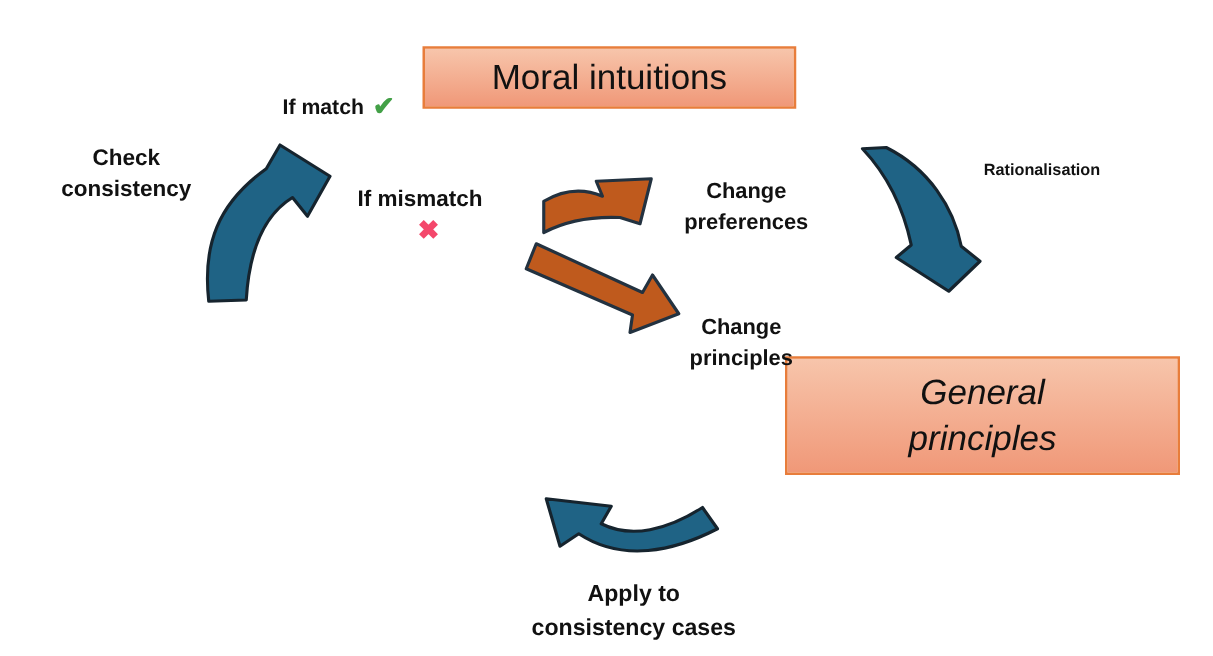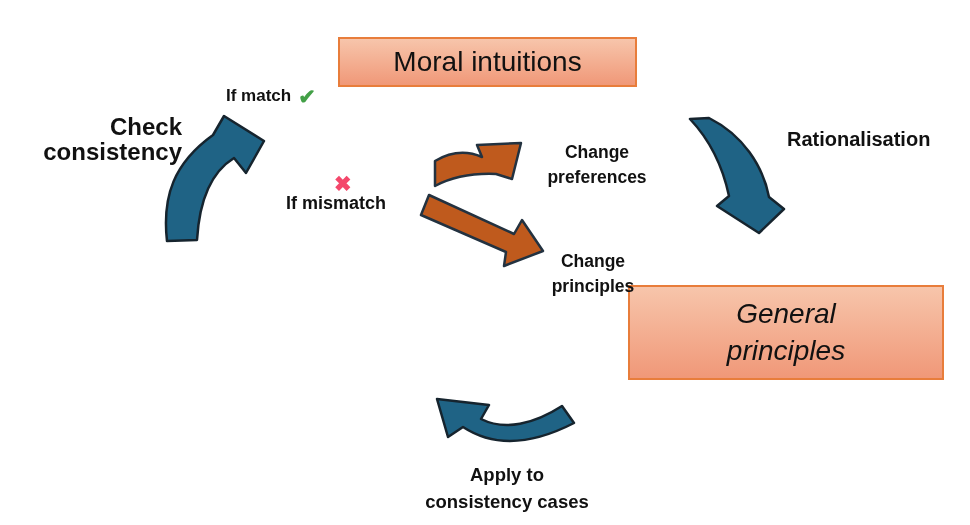--- a/index.html
+++ b/index.html
@@ -30,28 +30,28 @@
     color:var(--text);font-size:28px;line-height:1.32;
     box-sizing:border-box;
   }
   #box-moral{left:338px;top:37px;width:299px;height:50px;}
   #box-practical{left:22px;top:286px;width:328px;height:97px;}
   #box-general{left:628px;top:285px;width:316px;height:95px;font-style:italic;}
   .lbl{
     position:absolute;font-weight:bold;color:var(--text);
     text-align:center;white-space:pre-line;
   }
-  #lbl-check{left:20px;top:114px;width:162px;font-size:24px;line-height:25px;text-align:right;}
-  #lbl-ifmatch{left:226px;top:86px;font-size:17px;display:flex;gap:7px;}
+  #lbl-check{left:20px;top:114px;width:162px;font-size:18px;line-height:25px;}
+  #lbl-ifmatch{left:226px;top:75px;font-size:17px;display:flex;align-items:center;gap:7px;}
   #lbl-ifmatch .mark{color:var(--check-green);font-size:21px;font-weight:bold;line-height:1;}
-  #lbl-ifmismatch{left:286px;top:149px;font-size:18px;margin-top:44px;}
+  #lbl-ifmismatch{left:286px;top:149px;font-size:18px;}
   #lbl-cross{left:334px;top:172px;font-size:21px;color:var(--cross-pink);}
   #lbl-changepref{left:528px;top:140px;width:138px;font-size:17.5px;line-height:25px;}
   #lbl-changeprin{left:532px;top:249px;width:122px;font-size:17.5px;line-height:25px;}
-  #lbl-rational{left:787px;top:128px;font-size:20px;}
+  #lbl-rational{left:787px;top:128px;font-size:13px;}
   #lbl-apply{left:415px;top:461px;width:184px;font-size:18.5px;line-height:27px;}
 </style>
 </head>
 <body>
 
 <div class="canvas">
 
   <svg class="arrow-layer" width="970" height="525" viewBox="0 0 970 525" xmlns="http://www.w3.org/2000/svg">
 
     <path class="arrow-teal" d="M 167,241 C 162,196 174,163 213,135 L 224,116 L 264,141 L 246,173 L 234,158 C 208,174 199,206 197,240 Z"></path>

